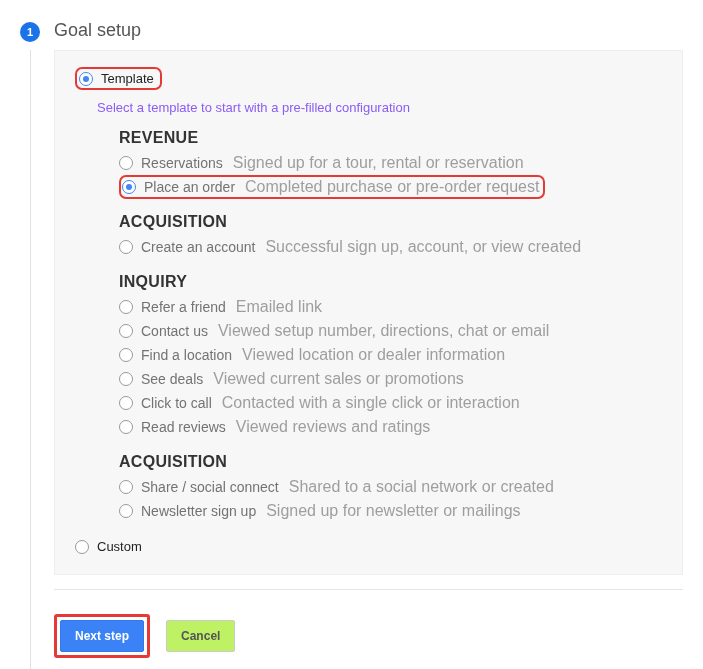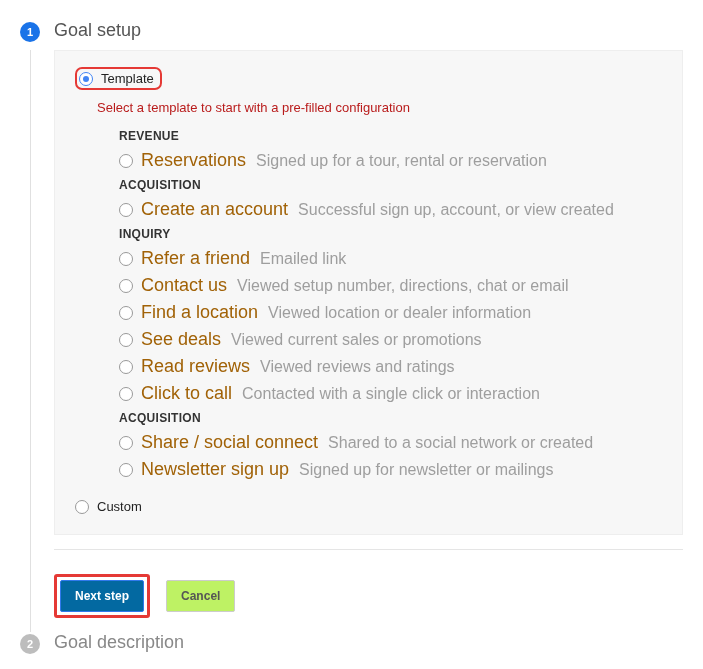--- a/index.html
+++ b/index.html
@@ -20,35 +20,35 @@
 .radio-row { display: flex; align-items: center; margin: 2px 0; }
 .radio { width: 14px; height: 14px; border: 1px solid #999; border-radius: 50%; display: inline-flex; align-items: center; justify-content: center; margin-right: 8px; background: #fff; flex-shrink: 0; }
 .radio.checked { border-color: #4285f4; }
 .radio.checked::after { content: ""; width: 6px; height: 6px; border-radius: 50%; background: #4285f4; }
 
 .hi-red { border: 2px solid #e53935; padding: 2px 6px 2px 2px; border-radius: 7px; display: inline-flex; align-items: center; }
 .hi-red-block { border: 3px solid #e53935; border-radius: 3px; display: inline-block; padding: 3px; }
 
 .top-label { font-size: 13px; color: #222; }
 
-.subtext { font-size: 13px; color: #b91c1c; margin-top: 10px; margin-bottom: 14px; margin-left: 22px; }
+.subtext { font-size: 13px; color: #8b5cf6; margin-top: 10px; margin-bottom: 14px; margin-left: 22px; }
 
 .indent { margin-left: 44px; }
 
-.cat-header { font-size: 12px; font-weight: bold; color: #333; letter-spacing: 0.3px; margin-top: 4px; margin-bottom: 4px; }
+.cat-header { font-size: 16px; font-weight: bold; color: #333; letter-spacing: 0.3px; margin-top: 14px; margin-bottom: 4px; }
 
 .opt-row { display: flex; align-items: center; padding: 3px 0; }
-.opt-label { font-size: 18px; color: #a16207; }
+.opt-label { font-size: 14px; color: #737373; }
 .opt-desc { font-size: 16px; color: #9e9e9e; margin-left: 10px; }
 
 .custom-row { margin-top: 16px; margin-left: 0; }
 
 .button-row { margin-top: 24px; display: flex; align-items: center; gap: 16px; }
 .btn { font-size: 12px; font-weight: bold; padding: 8px 14px; border: 1px solid #ccc; border-radius: 2px; cursor: pointer; background: #bef264; color: #555; }
-.btn-primary { background: #0369a1; border-color: #3079ed; color: #fff; }
+.btn-primary { background: #3b82f6; border-color: #3079ed; color: #fff; }
 
 .divider-line { height: 1px; background: #e5e5e5; margin: 14px 0 10px 0; }
 
 .step-gap { height: 14px; }
 </style>
 </head>
 <body>
 
 <div class="step-row">
   <div class="step-circle active">1</div>
@@ -68,20 +68,27 @@
     <div class="subtext">Select a template to start with a pre-filled configuration</div>
 
     <div class="indent">
 
       <div class="cat-header">REVENUE</div>
       <div class="opt-row">
         <span class="radio"></span>
         <span class="opt-label">Reservations</span>
         <span class="opt-desc">Signed up for a tour, rental or reservation</span>
       </div>
+      <div style="display:inline-block;">
+        <span class="hi-red" style="padding:1px 4px 1px 1px;">
+          <span class="radio checked"></span>
+          <span class="opt-label">Place an order</span>
+          <span class="opt-desc">Completed purchase or pre-order request</span>
+        </span>
+      </div>
 
       <div class="cat-header">ACQUISITION</div>
       <div class="opt-row">
         <span class="radio"></span>
         <span class="opt-label">Create an account</span>
         <span class="opt-desc">Successful sign up, account, or view created</span>
       </div>
 
       <div class="cat-header">INQUIRY</div>
       <div class="opt-row">
@@ -99,27 +106,27 @@
         <span class="opt-label">Find a location</span>
         <span class="opt-desc">Viewed location or dealer information</span>
       </div>
       <div class="opt-row">
         <span class="radio"></span>
         <span class="opt-label">See deals</span>
         <span class="opt-desc">Viewed current sales or promotions</span>
       </div>
       <div class="opt-row">
         <span class="radio"></span>
-        <span class="opt-label">Read reviews</span>
-        <span class="opt-desc">Viewed reviews and ratings</span>
+        <span class="opt-label">Click to call</span>
+        <span class="opt-desc">Contacted with a single click or interaction</span>
       </div>
       <div class="opt-row">
         <span class="radio"></span>
-        <span class="opt-label">Click to call</span>
-        <span class="opt-desc">Contacted with a single click or interaction</span>
+        <span class="opt-label">Read reviews</span>
+        <span class="opt-desc">Viewed reviews and ratings</span>
       </div>
 
       <div class="cat-header">ACQUISITION</div>
       <div class="opt-row">
         <span class="radio"></span>
         <span class="opt-label">Share / social connect</span>
         <span class="opt-desc">Shared to a social network or created</span>
       </div>
       <div class="opt-row">
         <span class="radio"></span>

